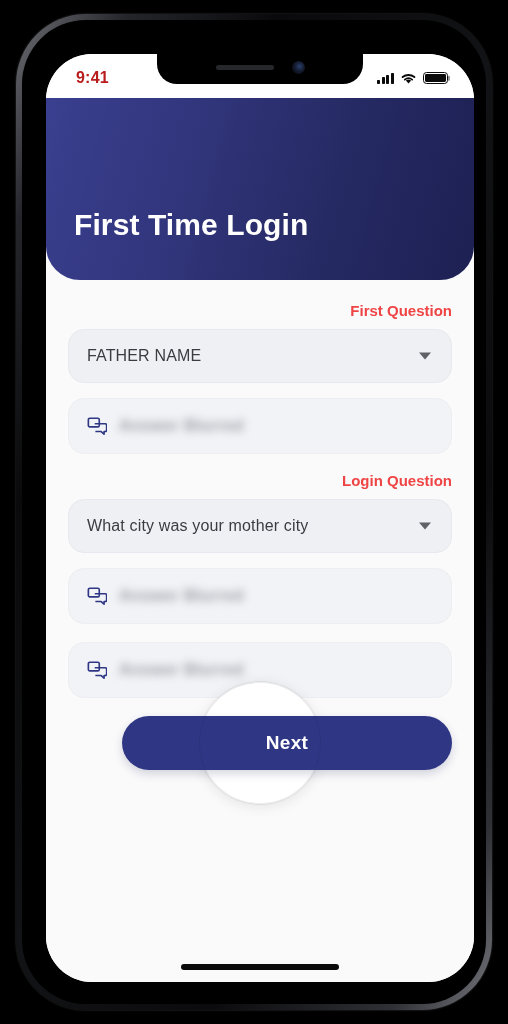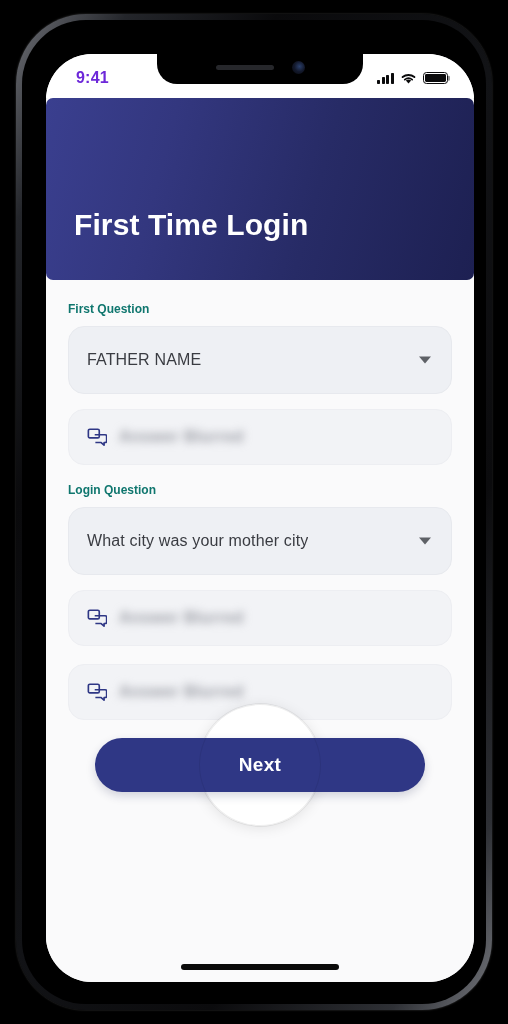--- a/index.html
+++ b/index.html
@@ -93,21 +93,21 @@
     background: #ffffff;
     display: flex;
     align-items: center;
     justify-content: space-between;
     padding: 0 26px 0 30px;
     z-index: 30;
   }
   .status-time {
     font-size: 16px;
     font-weight: 700;
-    color: #6d28d9;
+    color: #b91c1c;
     letter-spacing: 0.2px;
     margin-top: 4px;
   }
   .status-icons {
     display: flex;
     align-items: center;
     gap: 6px;
     margin-top: 4px;
   }
   .sig-bars { display: flex; align-items: flex-end; gap: 1.6px; height: 11px; }
@@ -150,48 +150,47 @@
   
   .app-header {
     position: relative;
     height: 182px;
     background: linear-gradient(105deg, #3a3f8f 0%, #33377f 28%, #272b66 62%, #1d2052 100%);
     border-bottom-left-radius: 34px;
     border-bottom-right-radius: 34px;
     display: flex;
     align-items: flex-end;
     padding: 0 0 38px 28px;
-    border-radius: 7px;
   }
   .app-title {
     color: #ffffff;
     font-size: 30px;
     font-weight: 700;
     letter-spacing: 0.1px;
   }
 
   
   .form-body {
     padding: 22px 22px 0 22px;
     background: #fafafb;
     height: calc(100% - 44px - 182px);
     position: relative;
   }
 
   .q-label {
-    text-align: left;
-    font-size: 12px;
+    text-align: right;
+    font-size: 15px;
     font-weight: 700;
-    color: #0f766e;
+    color: #ef4444;
     margin-bottom: 10px;
   }
 
   .select-field {
     position: relative;
-    height: 68px;
+    height: 54px;
     border-radius: 16px;
     background: #eef0f4;
     border: 1px solid #e7e9ee;
     display: flex;
     align-items: center;
     padding: 0 38px 0 18px;
     margin-bottom: 15px;
   }
   .select-value {
     font-size: 16px;
@@ -234,21 +233,21 @@
     font-weight: 600;
   }
 
   .q-group { margin-bottom: 4px; }
 
   
   .next-wrap {
     position: relative;
     margin-top: 14px;
     display: flex;
-    justify-content: center;
+    justify-content: flex-end;
   }
   .next-button {
     width: 330px;
     height: 54px;
     border-radius: 27px;
     background: #2f3785;
     border: none;
     color: #ffffff;
     font-size: 19px;
     font-weight: 700;

